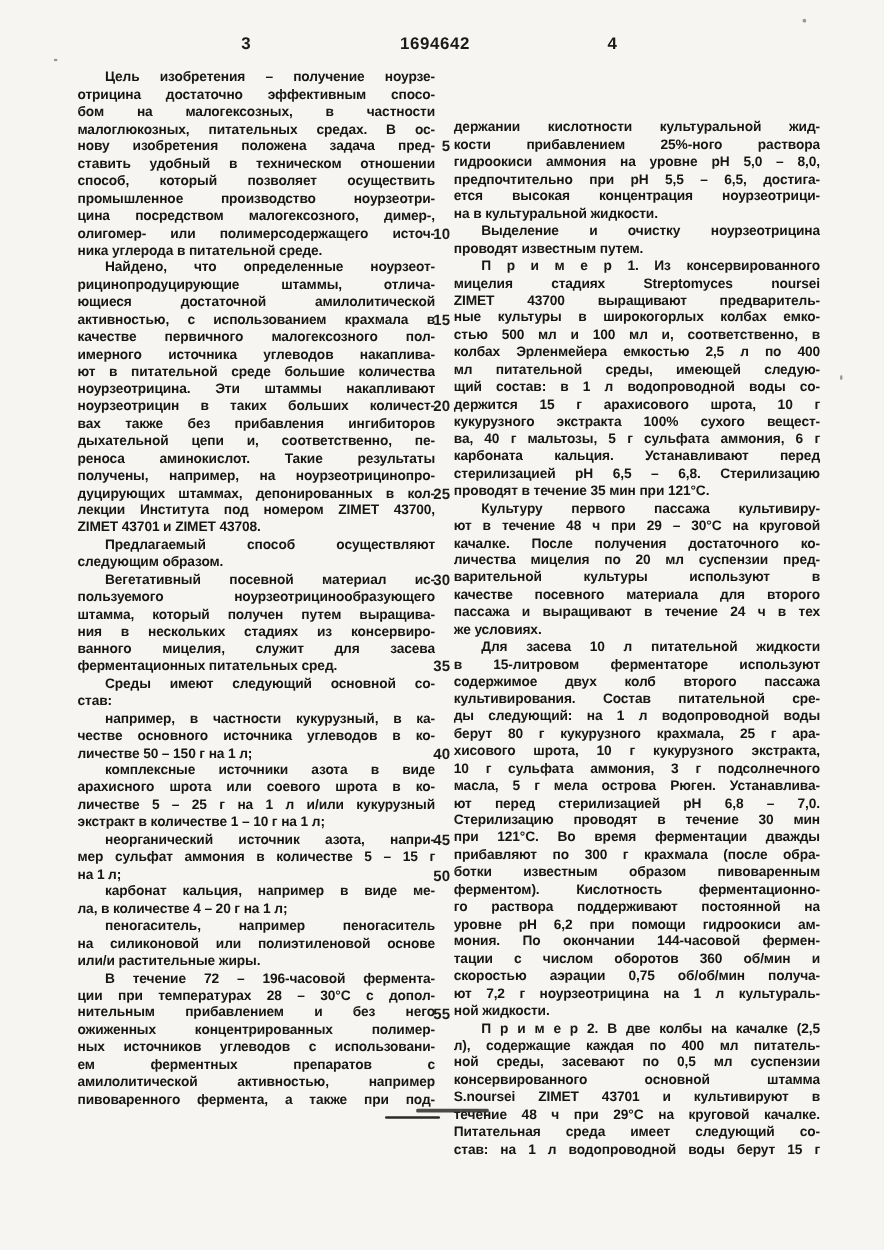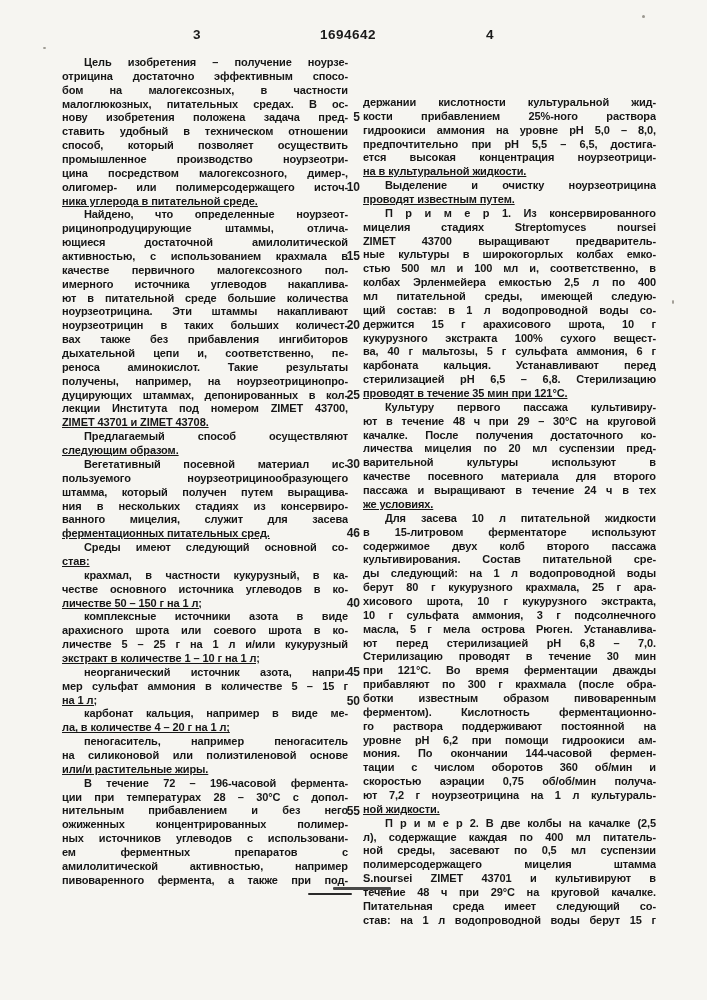--- a/index.html
+++ b/index.html
@@ -30,21 +30,21 @@
 
   .line {
     height: 13.87px; line-height: 13.87px;
     font-size: 11px; font-weight: 700; letter-spacing: -0.1px;
     overflow: hidden;
     text-align: justify;
     white-space: normal;
     color: #161616;
   }
   .line.j   { text-align-last: justify; }
-  .line.end { text-align-last: left; text-decoration: underline; }
+  .line.end { text-align-last: left; }
   .line.indent { text-indent: 22px; }
 
   .gutter {
     position: absolute; left: 334px; top: 56px;
     width: 26px; height: 833px;
   }
   .gnum {
     position: absolute; right: 0;
     height: 13.87px; line-height: 13.87px;
     font-size: 12px; font-weight: 700; color: #1a1a1a;
@@ -99,21 +99,21 @@
       <div class="line j indent">Предлагаемый способ осуществляют</div>
       <div class="line end">следующим образом.</div>
       <div class="line j indent">Вегетативный посевной материал ис-</div>
       <div class="line j">пользуемого ноурзеотрицинообразующего</div>
       <div class="line j">штамма, который получен путем выращива-</div>
       <div class="line j">ния в нескольких стадиях из консервиро-</div>
       <div class="line j">ванного мицелия, служит для засева</div>
       <div class="line end">ферментационных питательных сред.</div>
       <div class="line j indent">Среды имеют следующий основной со-</div>
       <div class="line end">став:</div>
-      <div class="line j indent">крахмал, в частности кукурузный, в ка-</div>
+      <div class="line j indent">например, в частности кукурузный, в ка-</div>
       <div class="line j">честве основного источника углеводов в ко-</div>
       <div class="line end">личестве 50 – 150 г на 1 л;</div>
       <div class="line j indent">комплексные источники азота в виде</div>
       <div class="line j">арахисного шрота или соевого шрота в ко-</div>
       <div class="line j">личестве 5 – 25 г на 1 л и/или кукурузный</div>
       <div class="line end">экстракт в количестве 1 – 10 г на 1 л;</div>
       <div class="line j indent">неорганический источник азота, напри-</div>
       <div class="line j">мер сульфат аммония в количестве 5 – 15 г</div>
       <div class="line end">на 1 л;</div>
       <div class="line j indent">карбонат кальция, например в виде ме-</div>
@@ -131,21 +131,21 @@
       <div class="line j">пивоваренного фермента, а также при под-</div>
     </div>
 
   <div class="gutter" id="gutter">
       <div class="gnum" style="top: 55.468px;">5</div>
       <div class="gnum" style="top: 124.803px;">10</div>
       <div class="gnum" style="top: 194.138px;">15</div>
       <div class="gnum" style="top: 263.473px;">20</div>
       <div class="gnum" style="top: 332.808px;">25</div>
       <div class="gnum" style="top: 402.143px;">30</div>
-      <div class="gnum" style="top: 471.478px;">46</div>
+      <div class="gnum" style="top: 471.478px;">35</div>
       <div class="gnum" style="top: 540.813px;">40</div>
       <div class="gnum" style="top: 610.148px; margin-left: 28px;">45</div>
       <div class="gnum" style="top: 639px;">50</div>
       <div class="gnum" style="top: 748.818px;">55</div>
     </div>
 
   <div class="column" id="col-right">
       <div class="line j">держании кислотности культуральной жид-</div>
       <div class="line j">кости прибавлением 25%-ного раствора</div>
       <div class="line j">гидроокиси аммония на уровне рН 5,0 – 8,0,</div>
@@ -194,21 +194,21 @@
       <div class="line j">го раствора поддерживают постоянной на</div>
       <div class="line j">уровне рН 6,2 при помощи гидроокиси ам-</div>
       <div class="line j">мония. По окончании 144-часовой фермен-</div>
       <div class="line j">тации с числом оборотов 360 об/мин и</div>
       <div class="line j">скоростью аэрации 0,75 об/об/мин получа-</div>
       <div class="line j">ют 7,2 г ноурзеотрицина на 1 л культураль-</div>
       <div class="line end">ной жидкости.</div>
       <div class="line j indent">П р и м е р 2. В две колбы на качалке (2,5</div>
       <div class="line j">л), содержащие каждая по 400 мл питатель-</div>
       <div class="line j">ной среды, засевают по 0,5 мл суспензии</div>
-      <div class="line j">полимерсодержащего мицелия штамма</div>
+      <div class="line j">консервированного основной штамма</div>
       <div class="line j">S.noursei ZIMET 43701 и культивируют в</div>
       <div class="line j">течение 48 ч при 29°С на круговой качалке.</div>
       <div class="line j">Питательная среда имеет следующий со-</div>
       <div class="line j">став: на 1 л водопроводной воды берут 15 г</div>
     </div>
 
   <div class="artifact" id="artifact-1"></div>
   <div class="artifact" id="artifact-2"></div>
 
   <div class="speck" style="left:642px; top:15px; width:3px; height:3px;"></div>

